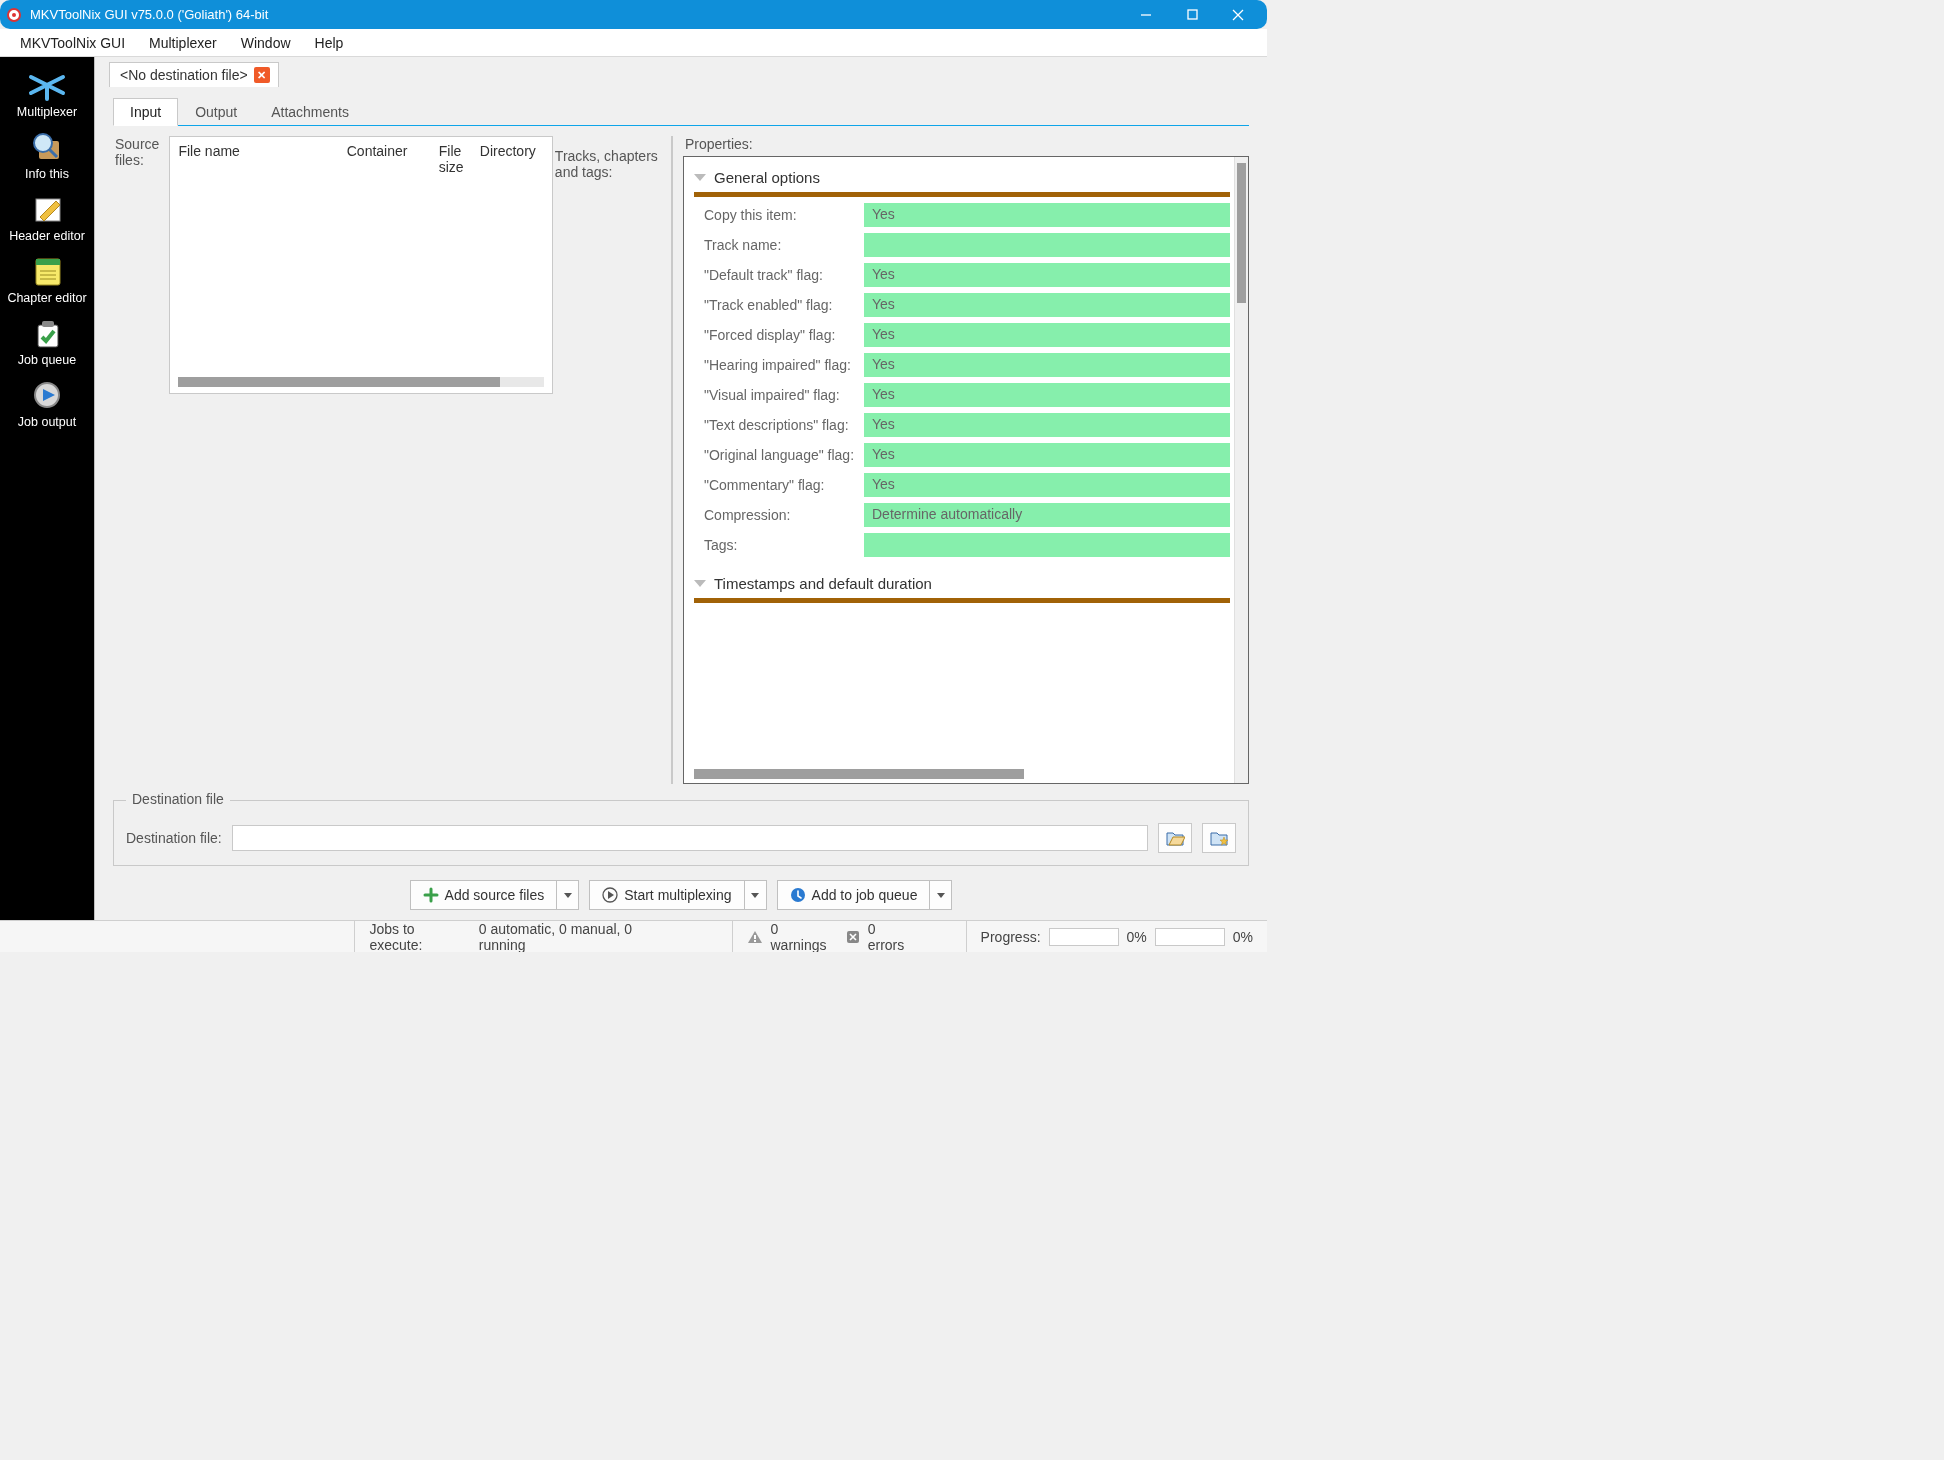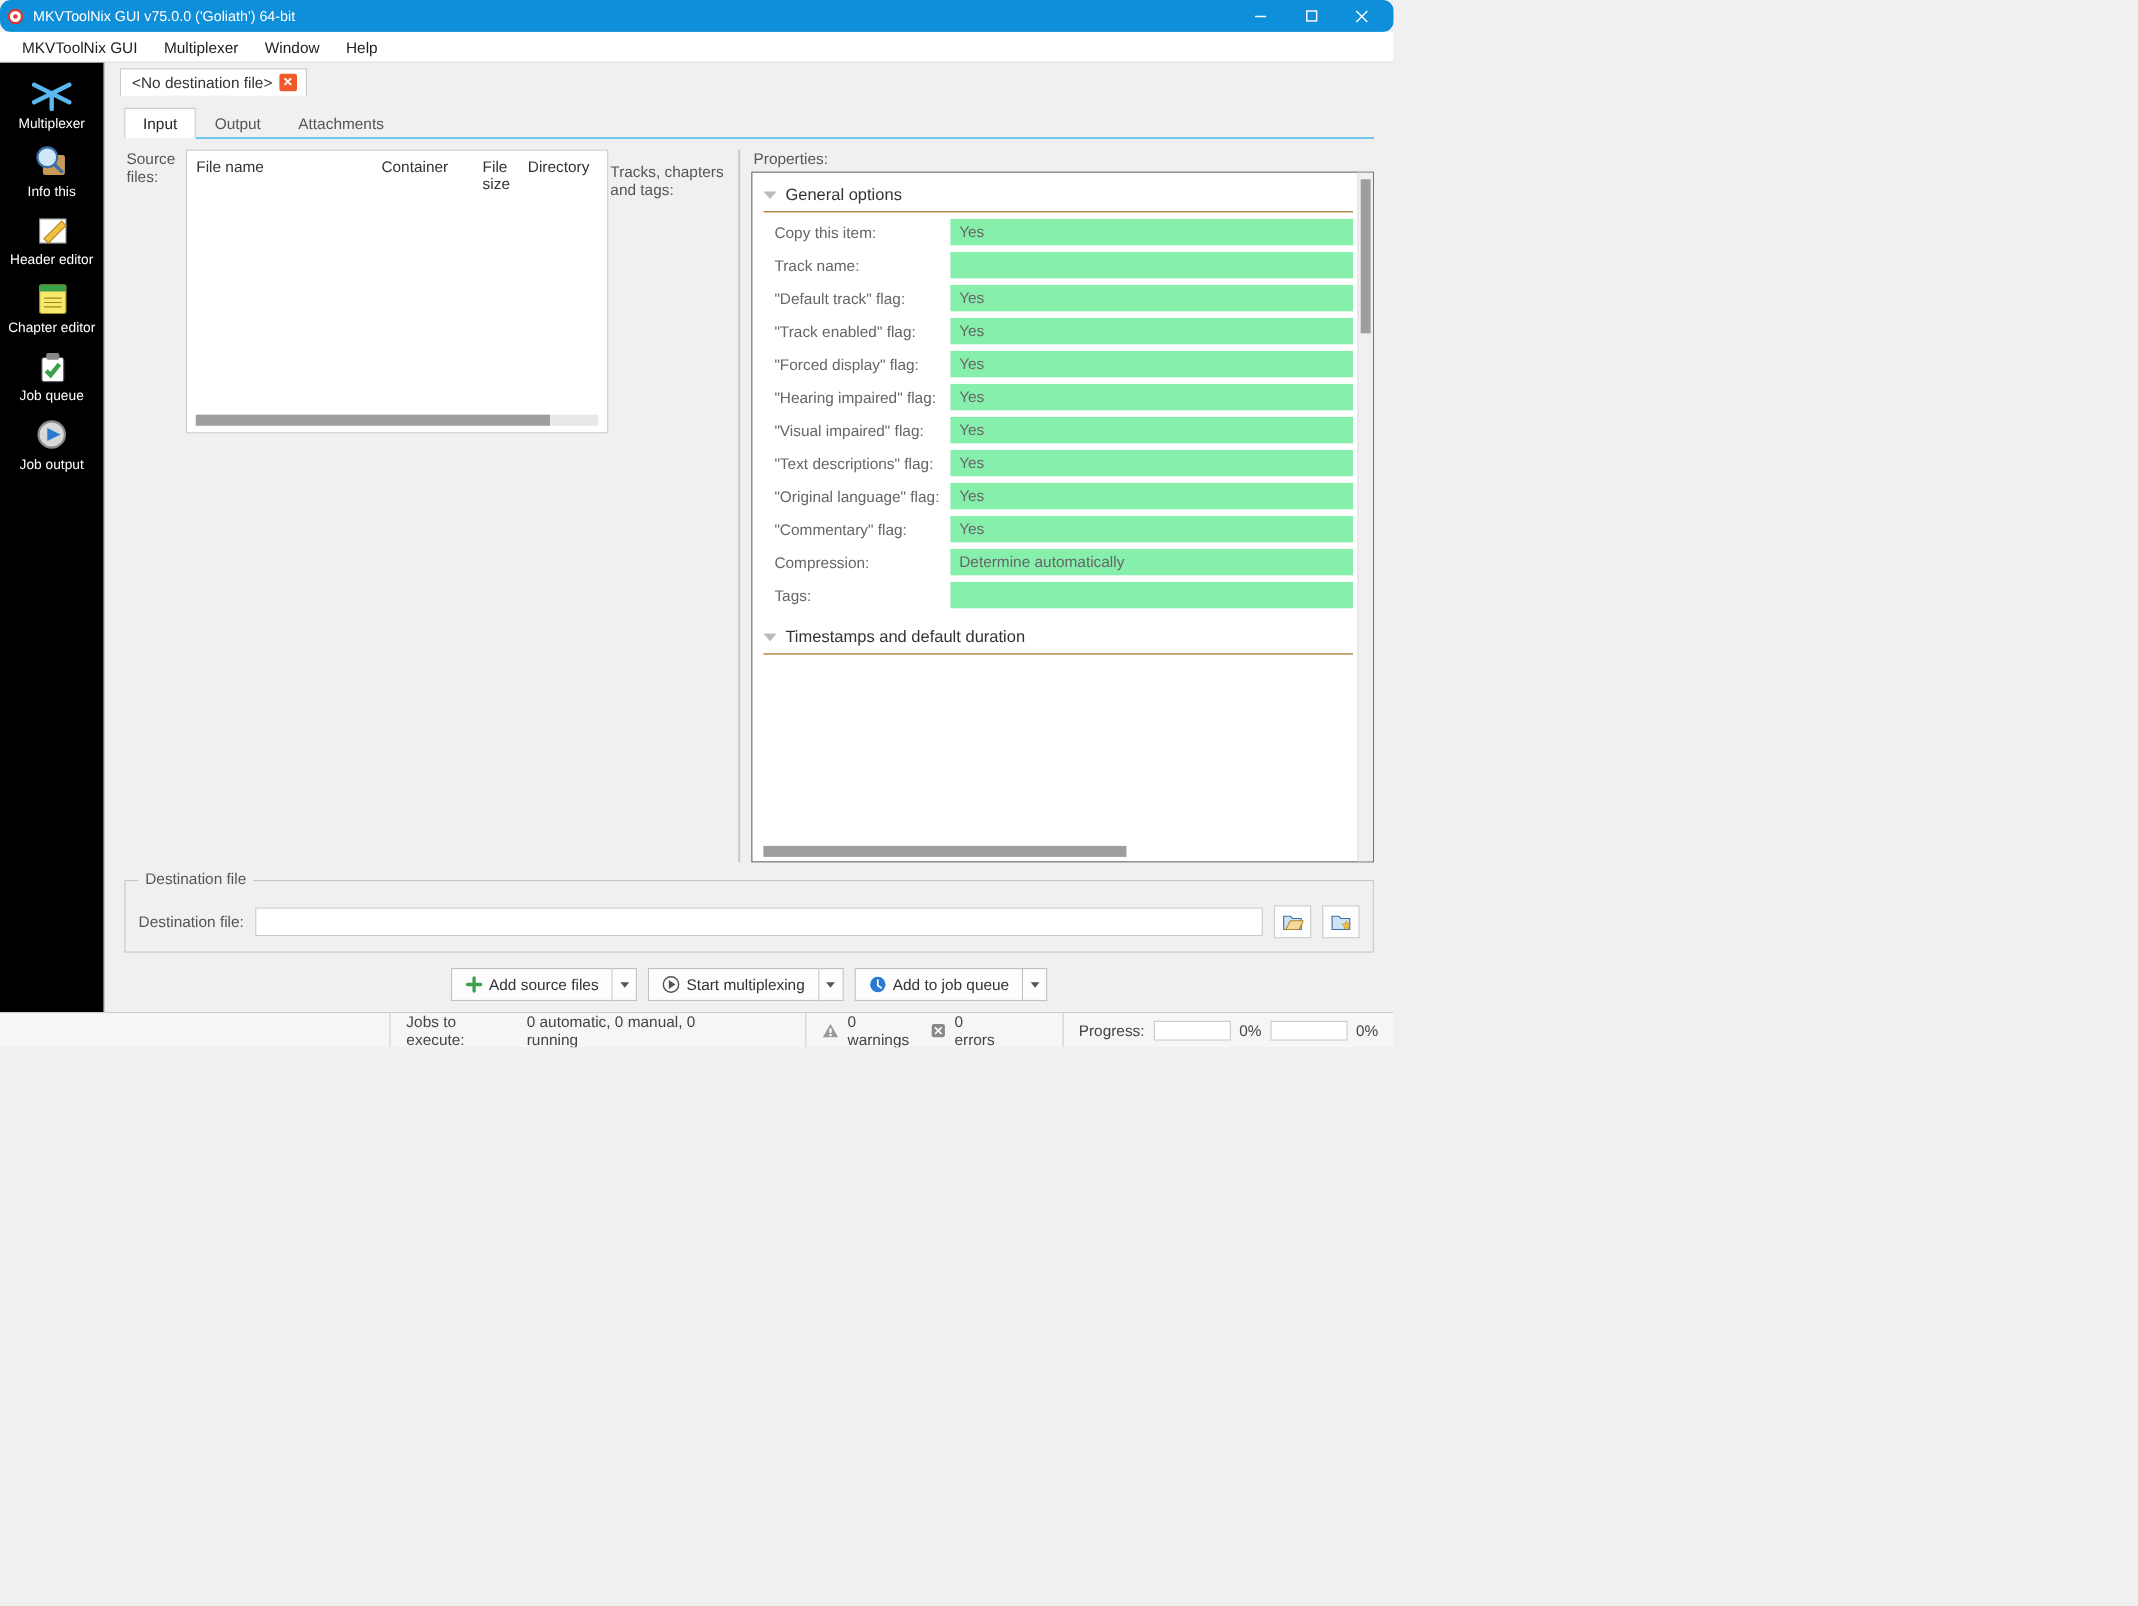--- a/index.html
+++ b/index.html
@@ -208,21 +208,21 @@
     padding: 6px 4px 0 10px;
     position: relative;
   }
   .props-group-head {
     display: flex;
     align-items: center;
     gap: 8px;
     padding: 6px 0;
     font-size: 15px;
     color: #333;
-    border-bottom: 1px solid #a16207;
+    border-bottom: 5px solid #a16207;
   }
   .props-group-head .tri {
     width: 0; height: 0;
     border-left: 6px solid transparent;
     border-right: 6px solid transparent;
     border-top: 7px solid #bbb;
   }
   .prop-row {
     display: flex;
     align-items: center;

